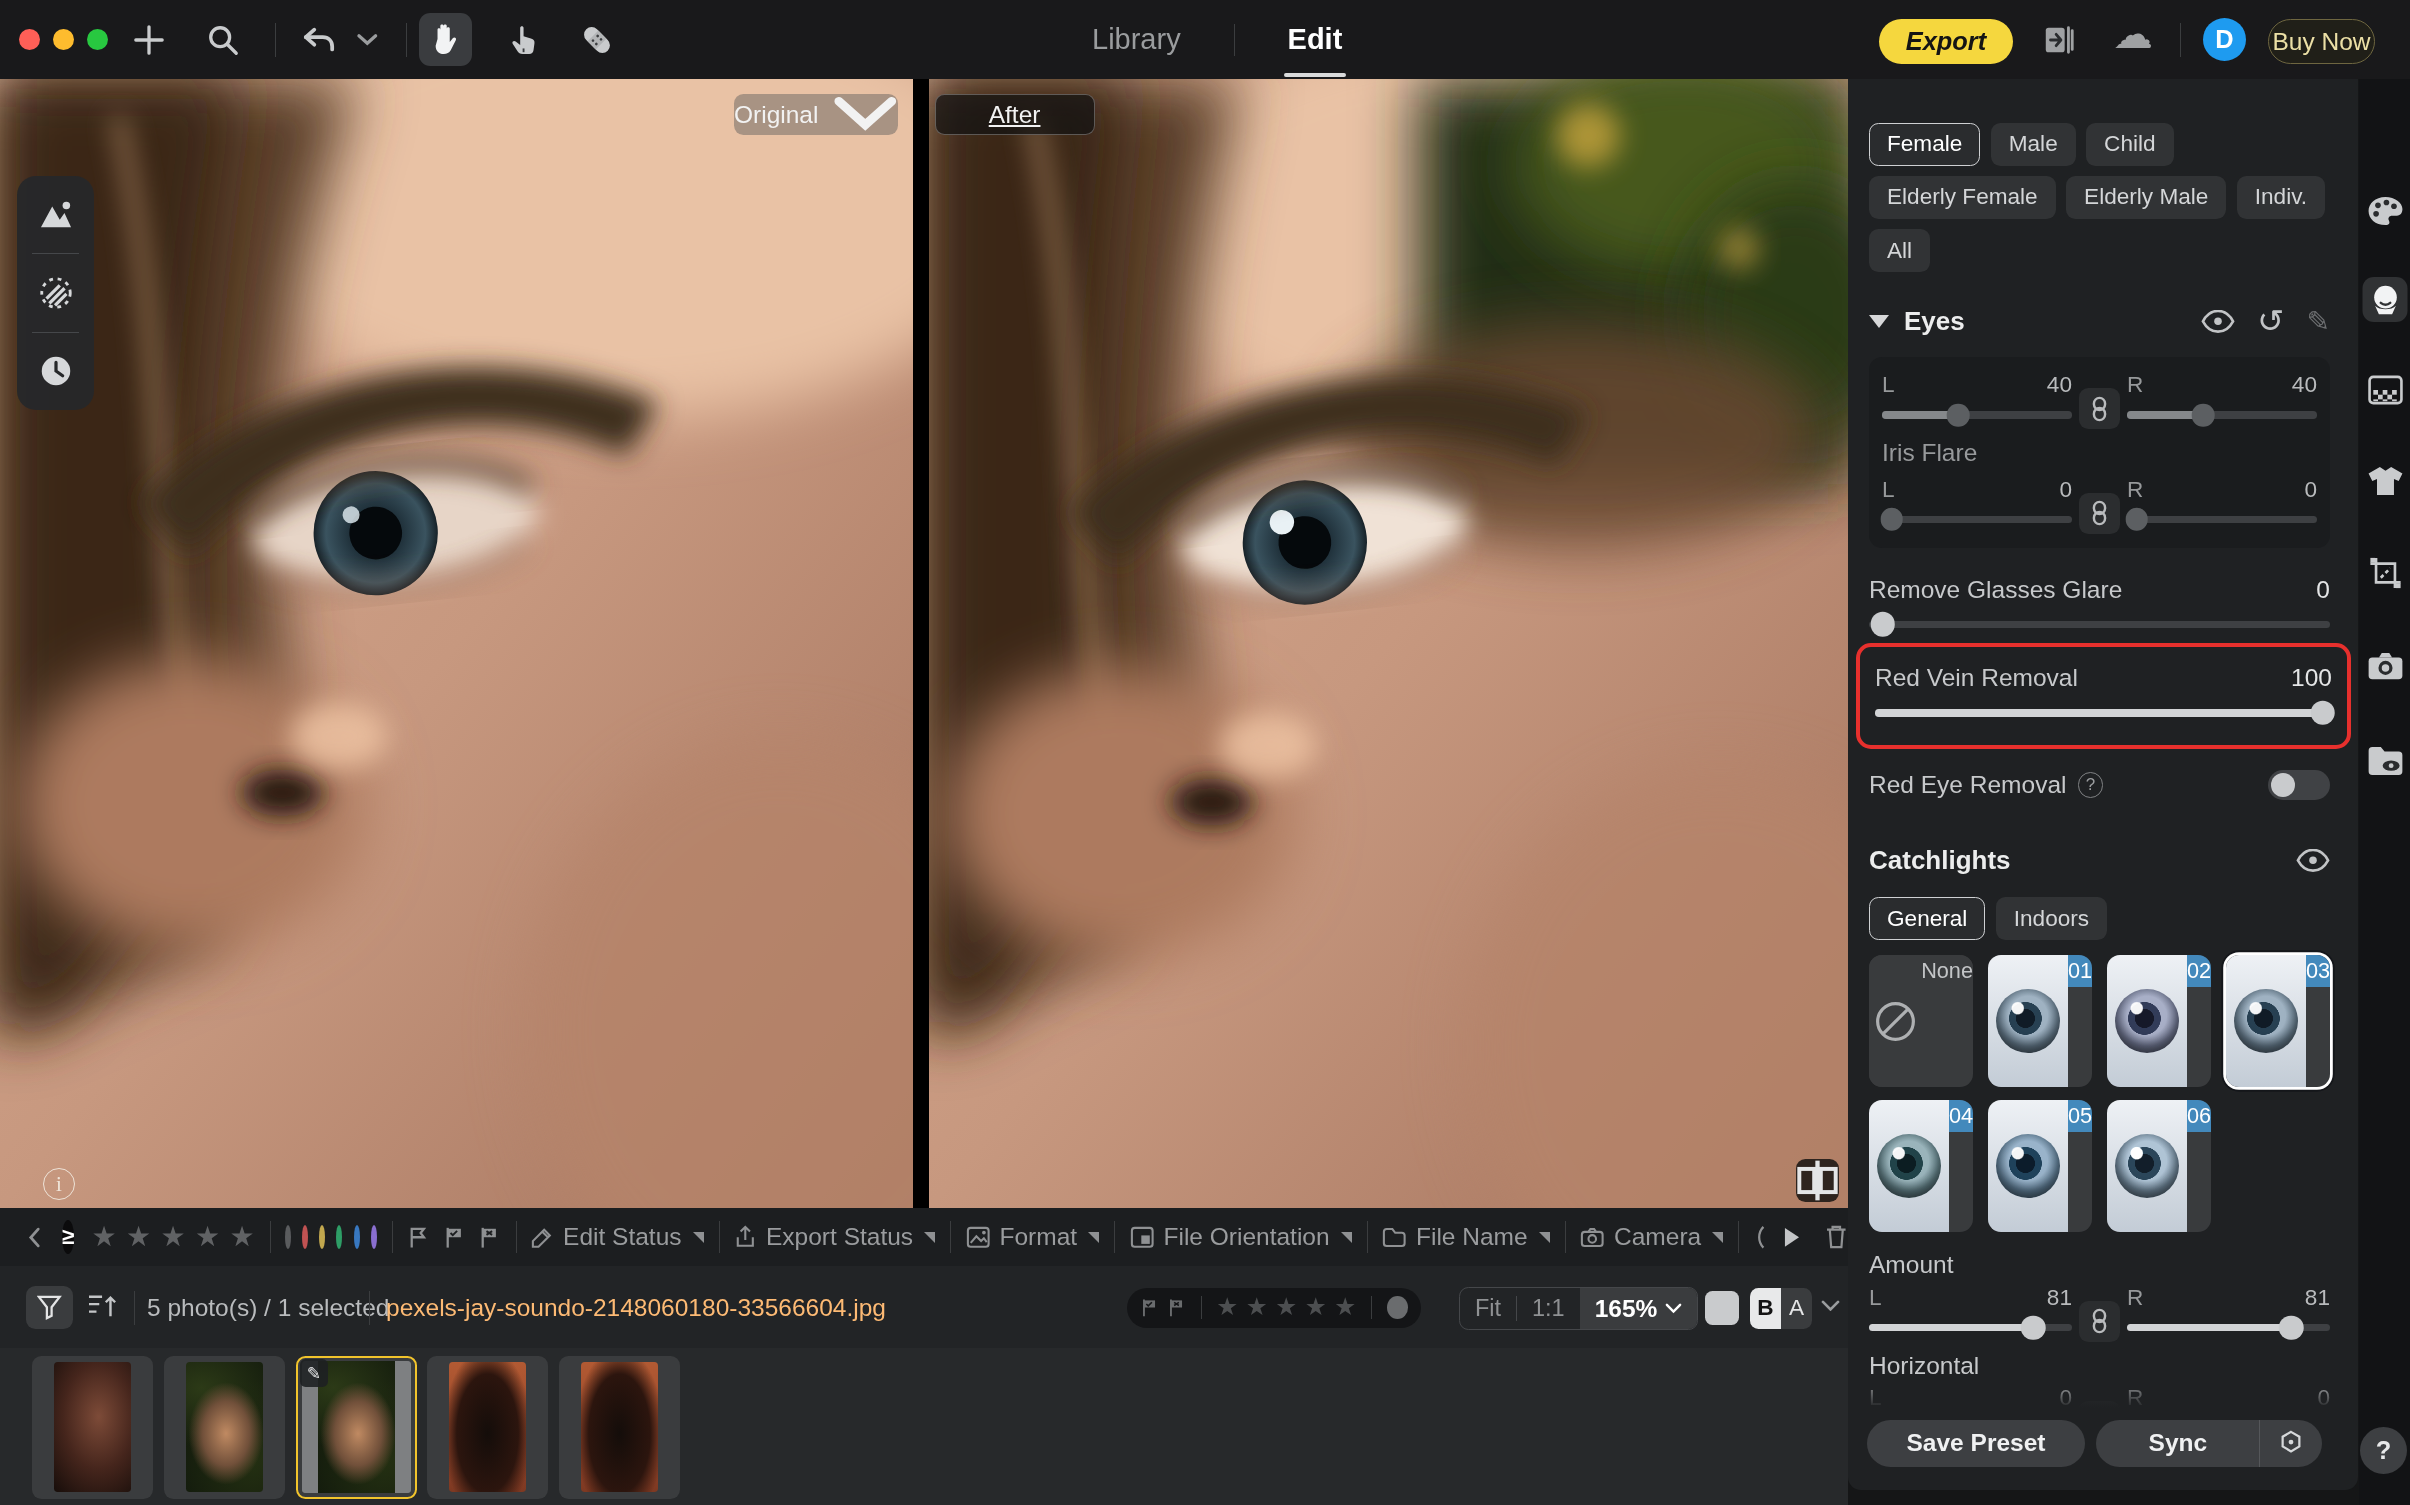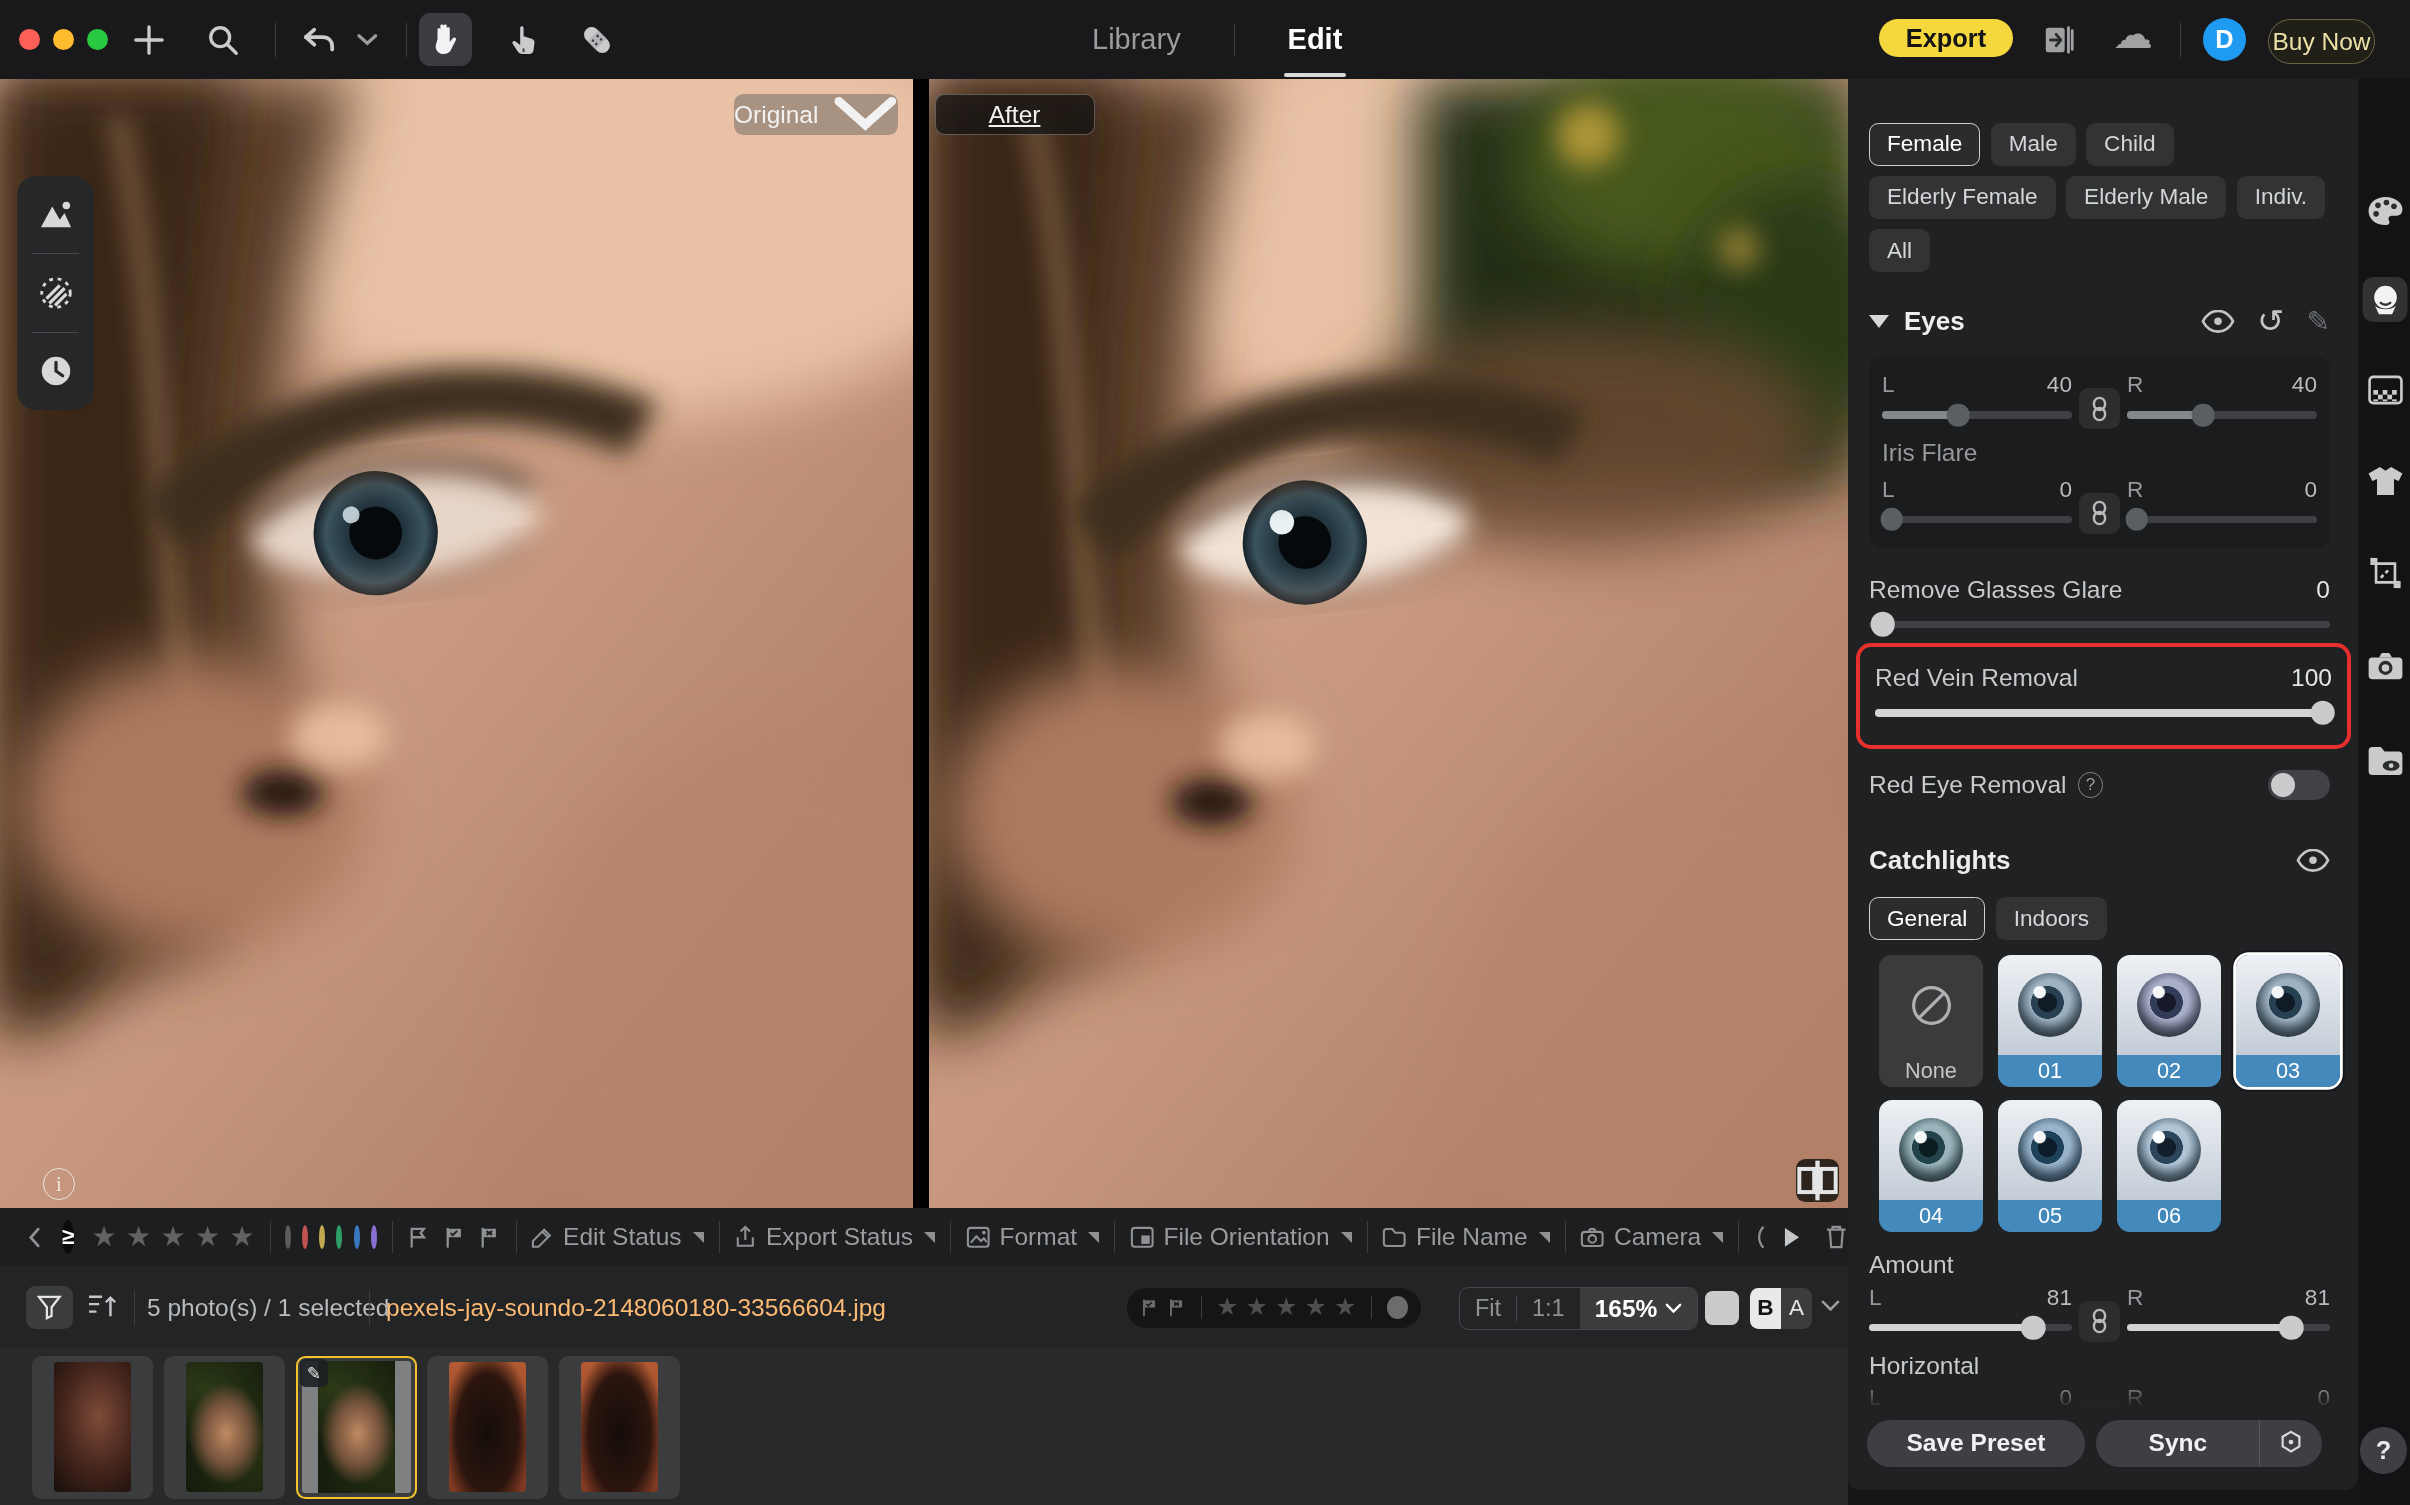--- a/index.html
+++ b/index.html
@@ -12,21 +12,21 @@
   .traffic { position:absolute; left:19px; top:29px; display:flex; gap:13px; }
   .light { width:21px; height:21px; border-radius:50%; }
   .tool { position:absolute; top:13px; width:53px; height:53px; display:flex; align-items:center; justify-content:center; border-radius:11.3px; color:#c9cbcd; }
   .tool.sel { background:#3a3c3f; color:#fff; }
   .vdiv { position:absolute; top:22.6px; width:0.9px; height:34px; background:#3b3d3f; }
   .tabs { position:absolute; left:1092px; top:0; height:79px; display:flex; align-items:center; gap:53px; }
   .tab { font-size:29px; color:#9a9c9e; position:relative; height:79px; display:flex; align-items:center; }
   .tab.active { color:#fff; font-weight:bold; }
   .tab.active::after { content:""; position:absolute; left:-3.8px; right:-3.8px; bottom:1.9px; height:3.8px; background:#d9dadb; border-radius:1.9px; }
   .tabdiv { width:0.9px; height:32px; background:#3b3d3f; }
-  .export-btn { position:absolute; left:1879px; top:19px; width:134px; height:38px; background:#F5D73E; color:#141414; font-weight:bold; font-size:25.4px; border:none; border-radius:22.6px; display:flex; align-items:center; justify-content:center; }
+  .export-btn { position:absolute; left:1879px; top:19px; width:134px; height:45px; background:#F5D73E; color:#141414; font-weight:bold; font-size:25.4px; border:none; border-radius:22.6px; display:flex; align-items:center; justify-content:center;font-style:italic; }
   .buy-btn { position:absolute; left:2268px; top:19px; width:107px; height:45px; background:#201f18; color:#ece0a6; font-size:24.5px; border:1.9px solid #6e6640; border-radius:22.6px; display:flex; align-items:center; justify-content:center; }
   .avatar { position:absolute; left:2203px; top:18px; width:43px; height:43px; border-radius:50%; background:#1E9BF0; color:#fff; font-weight:bold; font-size:25.4px; display:flex; align-items:center; justify-content:center; }
   .cloud-ic { position:absolute; left:2113px; top:11.3px; font-size:40px; color:#9fa1a3; }
 
   
   .canvas { position:absolute; left:0; top:79px; width:1848px; height:1129px; background:#000; }
   .pane { position:absolute; top:0; height:1129px; overflow:hidden; background:#000; }
   .paneA { left:0; width:913px; }
   .paneB { left:929px; width:919px; }
   .pane svg { width:100%; height:100%; display:block; }
@@ -70,21 +70,21 @@
   .fullrow .meta { display:flex; justify-content:space-between; align-items:center; margin-bottom:17px; }
   .fullrow .meta .val { font-size:24.5px; color:#e4e5e6; }
   .glare { margin-top:28px; }
   .hl { border:4.7px solid #E7302D; border-radius:15px; margin:15px -21px 0 -13px; padding:17px 15px 21px 15px; }
   .redeye { margin-top:21px; display:flex; align-items:center; }
   .redeye .rowlabel { margin-right:11.3px; }
   .qmark { width:25.4px; height:25.4px; border:1.9px solid #808284; border-radius:50%; color:#9c9ea0; font-size:17px; display:inline-flex; align-items:center; justify-content:center; }
   .toggle { margin-left:auto; width:62px; height:30px; border-radius:15px; background:#404245; position:relative; }
   .toggle .thumb { position:absolute; left:2.8px; top:2.8px; width:24.5px; height:24.5px; border-radius:50%; background:#C9CBCD; }
   .cl-grid { display:grid; grid-template-columns:repeat(4,104px); gap:13px 15px; margin-top:15px; }
-  .tile { width:104px; height:132px; border-radius:13px; overflow:hidden; display:flex; flex-direction:column; background:#393B3D;margin-left:10px; }
+  .tile { width:104px; height:132px; border-radius:13px; overflow:hidden; display:flex; background:#393B3D; }
   .tile .img { flex:1; display:flex; align-items:center; justify-content:center; background:linear-gradient(180deg,#eef1f5 0%,#c3ccd6 100%); }
   .tile .tlabel { height:32px; display:flex; align-items:center; justify-content:center; font-size:21.7px; color:#fff; background:#4389BC; }
   .tile.none .img { background:#393B3D; }
   .tile.none .tlabel { background:#393B3D; color:#c3c5c7; }
   .tile.sel { box-shadow:0 0 0 2.8px #fff, 0 0 0 4.7px #14161a; }
   .eyeball { width:64px; height:64px; border-radius:50%; display:block;
     background:
       radial-gradient(circle at 34% 30%, rgba(255,255,255,0.95) 0 9%, rgba(255,255,255,0) 11%),
       radial-gradient(circle at 46% 46%, #101b26 0 19%, #274052 20% 33%, rgba(0,0,0,0) 34%),
       radial-gradient(circle at 50% 42%, #9fb2c2 0 40%, #5f7383 62%, #2b353d 100%);

